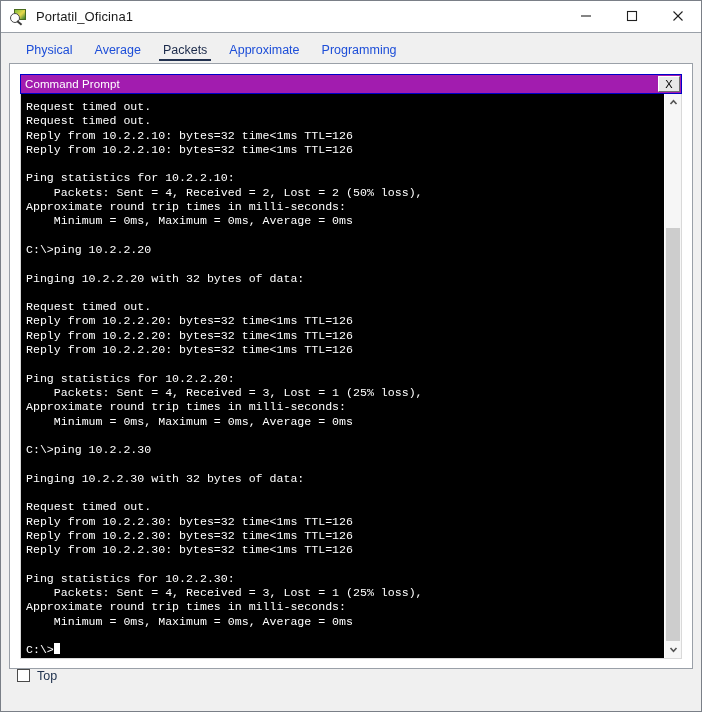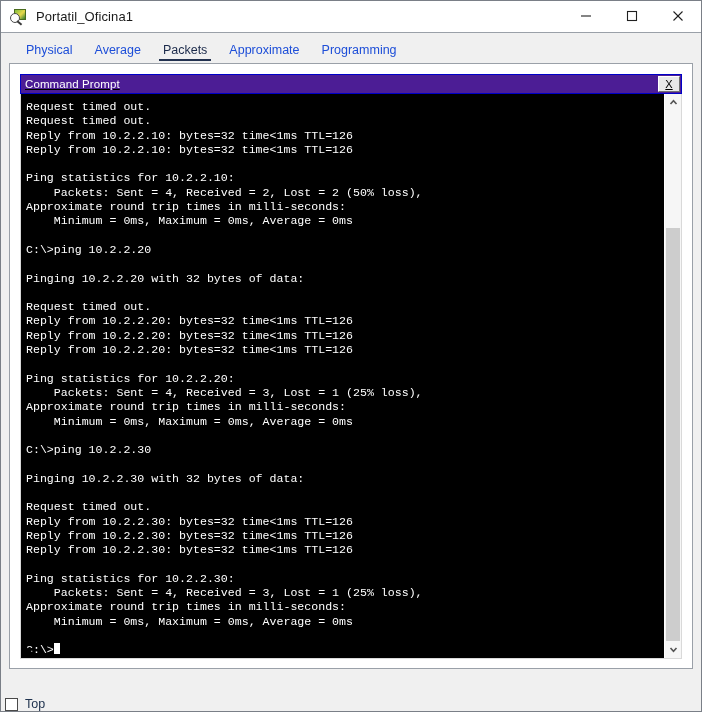--- a/index.html
+++ b/index.html
@@ -78,25 +78,24 @@
     box-sizing:border-box;
     position:relative;
     display:flex;flex-direction:column;
   }
   .cmd-wrap{
     position:absolute;left:10px;top:10px;right:10px;bottom:10px;
     display:flex;flex-direction:column;
   }
   .cmd-title{
     height:20px;flex:0 0 20px;
-    background:#4c1d95;
+    background:#a21caf;
     display:flex;align-items:center;
     border:1px solid #0000c8;box-sizing:border-box;
     padding-left:4px;
-    text-decoration:underline;
   }
   .cmd-title-text{
     color:#ffffff;font-size:11.5px;letter-spacing:.1px;
   }
   .cmd-close{
     margin-left:auto;margin-right:1px;
     width:22px;height:16px;
     background:#e8e8e8;
     border:1px solid #707070;
     border-top-color:#ffffff;border-left-color:#ffffff;
@@ -113,21 +112,20 @@
     flex:1 1 auto;
     background:#000000;
     color:#ffffff;
     font-family:"Liberation Mono","DejaVu Sans Mono",monospace;
     font-size:11.6px;
     line-height:14.3px;
     padding:6px 0 0 5px;
     white-space:pre;
     overflow:hidden;
     box-sizing:border-box;
-    border-radius:28px;
   }
   .cursor{
     display:inline-block;width:6px;height:11px;background:#ffffff;
     vertical-align:-1px;
   }
   
   .sbar{
     flex:0 0 17px;width:17px;
     background:#f6f6f6;
     border-left:1px solid #ffffff;
@@ -141,22 +139,22 @@
   }
   .strack{flex:1 1 auto;position:relative;background:#f6f6f6;}
   .sthumb{
     position:absolute;left:1px;right:1px;
     top:22%;bottom:0;
     background:#cdcdcd;
   }
   
   .bottom{
     flex:0 0 42px;height:42px;
-    display:flex;align-items:flex-end;
-    padding-left:4px;box-sizing:border-box;
+    display:flex;align-items:flex-start;
+    padding-left:16px;box-sizing:border-box;
     background:#f0f0f0;
   }
   .chk{
     width:13px;height:13px;background:#ffffff;
     border:1px solid #4a4a4a;box-sizing:border-box;
     margin-right:7px;flex:0 0 13px;
   }
   .chk-label{font-size:12.5px;color:#20334f;}
 </style>
 </head>

